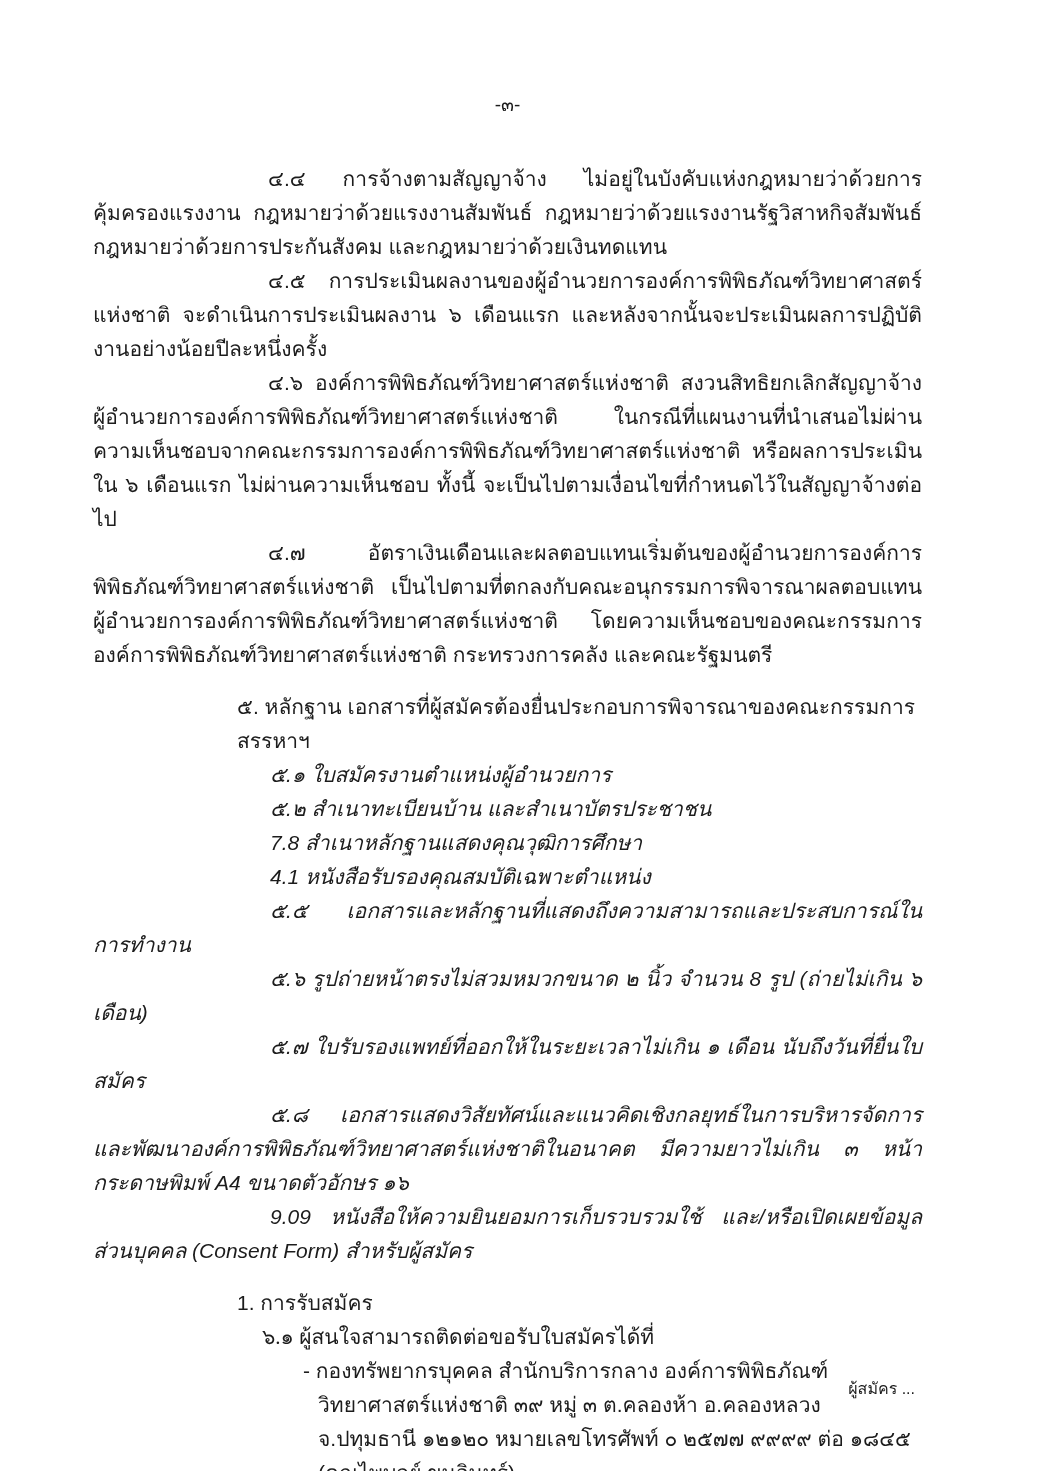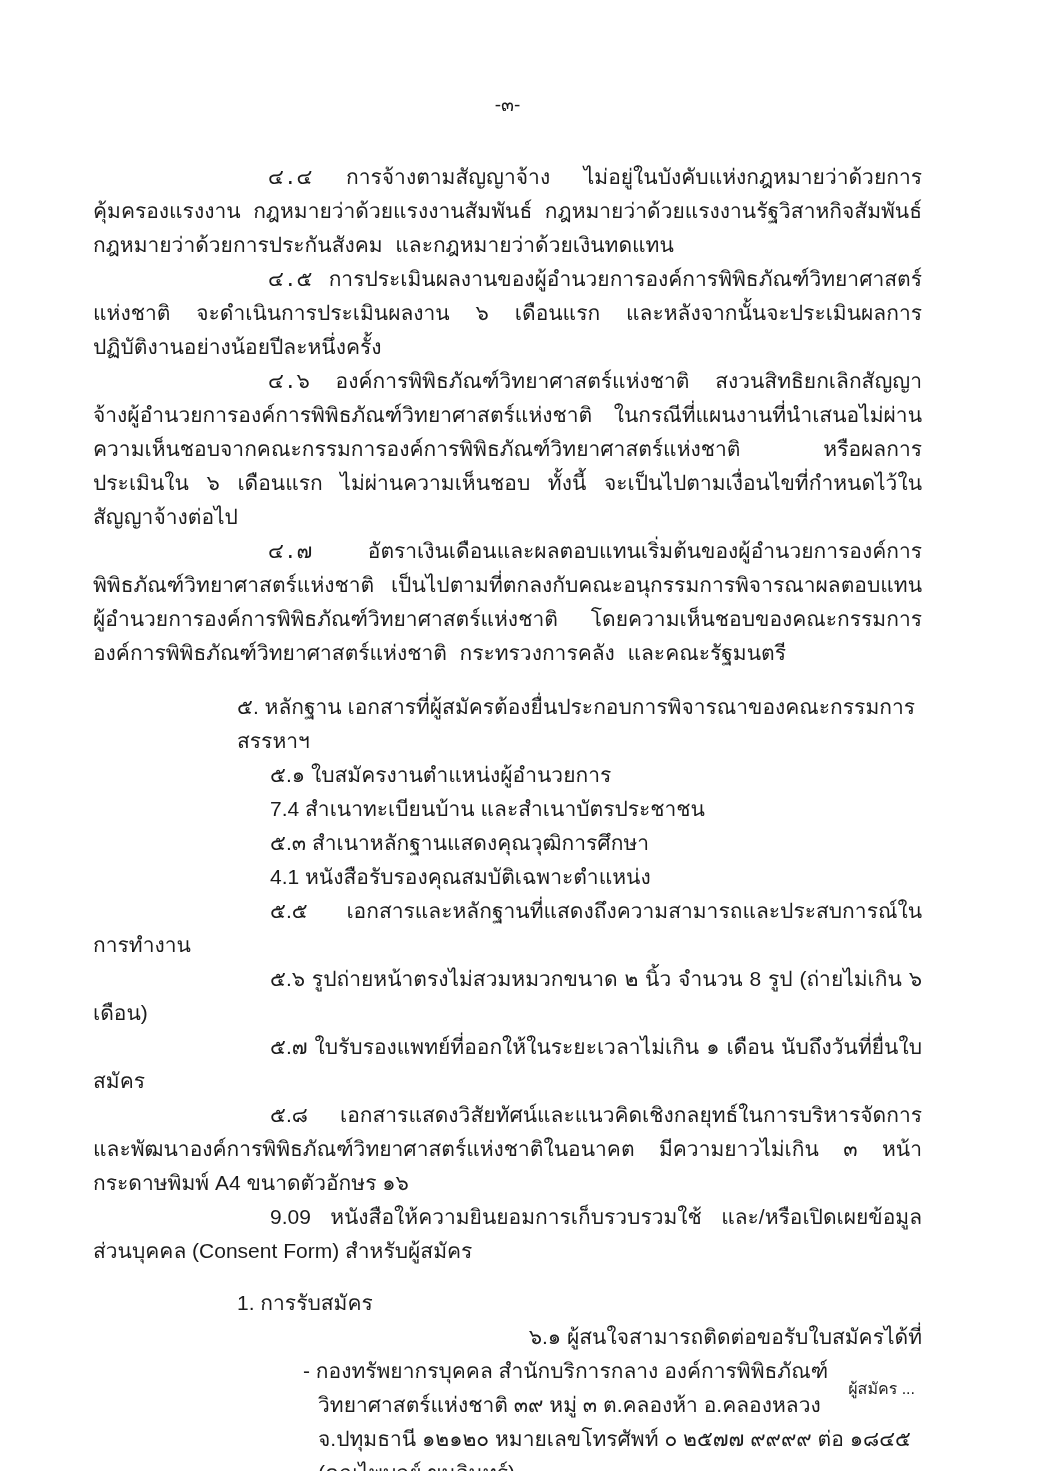--- a/index.html
+++ b/index.html
@@ -22,35 +22,36 @@
   }
   .page-number {
     text-align: center;
     font-size: 19px;
     margin: 0 0 40px 0;
   }
   p { margin: 0; }
   .para {
     text-indent: 175px;
     text-align: justify;
-    font-family: Liberation Mono, monospace;
   }
   .section-heading {
     font-weight: normal;
     margin-left: 144px;
     margin-top: 18px;
   }
   .s5-item {
     text-indent: 177px;
     text-align: justify;
+    font-style: italic;
   }
   .s6-item {
     margin-left: 215px;
     text-indent: -46px;
-    text-align: right;
+    text-align: left;
+    font-family: Liberation Serif, serif;
   }
   .s6-bullet {
     margin-left: 225px;
     text-indent: -15px;
     text-align: left;
   }
   .footer-note {
     position: absolute;
     top: 1372px;
     right: 125px;
@@ -64,22 +65,22 @@
 
   <p class="page-number">-๓-</p>
 
   <p class="para">๔.๔ การจ้างตามสัญญาจ้าง ไม่อยู่ในบังคับแห่งกฎหมายว่าด้วยการคุ้มครองแรงงาน กฎหมายว่าด้วยแรงงานสัมพันธ์ กฎหมายว่าด้วยแรงงานรัฐวิสาหกิจสัมพันธ์ กฎหมายว่าด้วยการประกันสังคม และกฎหมายว่าด้วยเงินทดแทน</p>
   <p class="para">๔.๕ การประเมินผลงานของผู้อำนวยการองค์การพิพิธภัณฑ์วิทยาศาสตร์แห่งชาติ จะดำเนินการประเมินผลงาน ๖ เดือนแรก และหลังจากนั้นจะประเมินผลการปฏิบัติงานอย่างน้อยปีละหนึ่งครั้ง</p>
   <p class="para">๔.๖ องค์การพิพิธภัณฑ์วิทยาศาสตร์แห่งชาติ สงวนสิทธิยกเลิกสัญญาจ้างผู้อำนวยการองค์การพิพิธภัณฑ์วิทยาศาสตร์แห่งชาติ ในกรณีที่แผนงานที่นำเสนอไม่ผ่านความเห็นชอบจากคณะกรรมการองค์การพิพิธภัณฑ์วิทยาศาสตร์แห่งชาติ หรือผลการประเมินใน ๖ เดือนแรก ไม่ผ่านความเห็นชอบ ทั้งนี้ จะเป็นไปตามเงื่อนไขที่กำหนดไว้ในสัญญาจ้างต่อไป</p>
   <p class="para">๔.๗ อัตราเงินเดือนและผลตอบแทนเริ่มต้นของผู้อำนวยการองค์การพิพิธภัณฑ์วิทยาศาสตร์แห่งชาติ เป็นไปตามที่ตกลงกับคณะอนุกรรมการพิจารณาผลตอบแทนผู้อำนวยการองค์การพิพิธภัณฑ์วิทยาศาสตร์แห่งชาติ โดยความเห็นชอบของคณะกรรมการองค์การพิพิธภัณฑ์วิทยาศาสตร์แห่งชาติ กระทรวงการคลัง และคณะรัฐมนตรี</p>
 
   <p class="section-heading">๕. หลักฐาน เอกสารที่ผู้สมัครต้องยื่นประกอบการพิจารณาของคณะกรรมการสรรหาฯ</p>
   <p class="s5-item">๕.๑ ใบสมัครงานตำแหน่งผู้อำนวยการ</p>
-  <p class="s5-item">7.4 สำเนาทะเบียนบ้าน และสำเนาบัตรประชาชน</p>
-  <p class="s5-item">๕.๓ สำเนาหลักฐานแสดงคุณวุฒิการศึกษา</p>
+  <p class="s5-item">๕.๒ สำเนาทะเบียนบ้าน และสำเนาบัตรประชาชน</p>
+  <p class="s5-item">7.8 สำเนาหลักฐานแสดงคุณวุฒิการศึกษา</p>
   <p class="s5-item">4.1 หนังสือรับรองคุณสมบัติเฉพาะตำแหน่ง</p>
   <p class="s5-item">๕.๕ เอกสารและหลักฐานที่แสดงถึงความสามารถและประสบการณ์ในการทำงาน</p>
   <p class="s5-item">๕.๖ รูปถ่ายหน้าตรงไม่สวมหมวกขนาด ๒ นิ้ว จำนวน 8 รูป (ถ่ายไม่เกิน ๖ เดือน)</p>
   <p class="s5-item">๕.๗ ใบรับรองแพทย์ที่ออกให้ในระยะเวลาไม่เกิน ๑ เดือน นับถึงวันที่ยื่นใบสมัคร</p>
   <p class="s5-item">๕.๘ เอกสารแสดงวิสัยทัศน์และแนวคิดเชิงกลยุทธ์ในการบริหารจัดการและพัฒนาองค์การพิพิธภัณฑ์วิทยาศาสตร์แห่งชาติในอนาคต มีความยาวไม่เกิน ๓ หน้า กระดาษพิมพ์ A4 ขนาดตัวอักษร ๑๖</p>
   <p class="s5-item">9.09 หนังสือให้ความยินยอมการเก็บรวบรวมใช้ และ/หรือเปิดเผยข้อมูลส่วนบุคคล (Consent Form) สำหรับผู้สมัคร</p>
 
   <p class="section-heading">1. การรับสมัคร</p>
   <p class="s6-item">๖.๑ ผู้สนใจสามารถติดต่อขอรับใบสมัครได้ที่</p>
 

